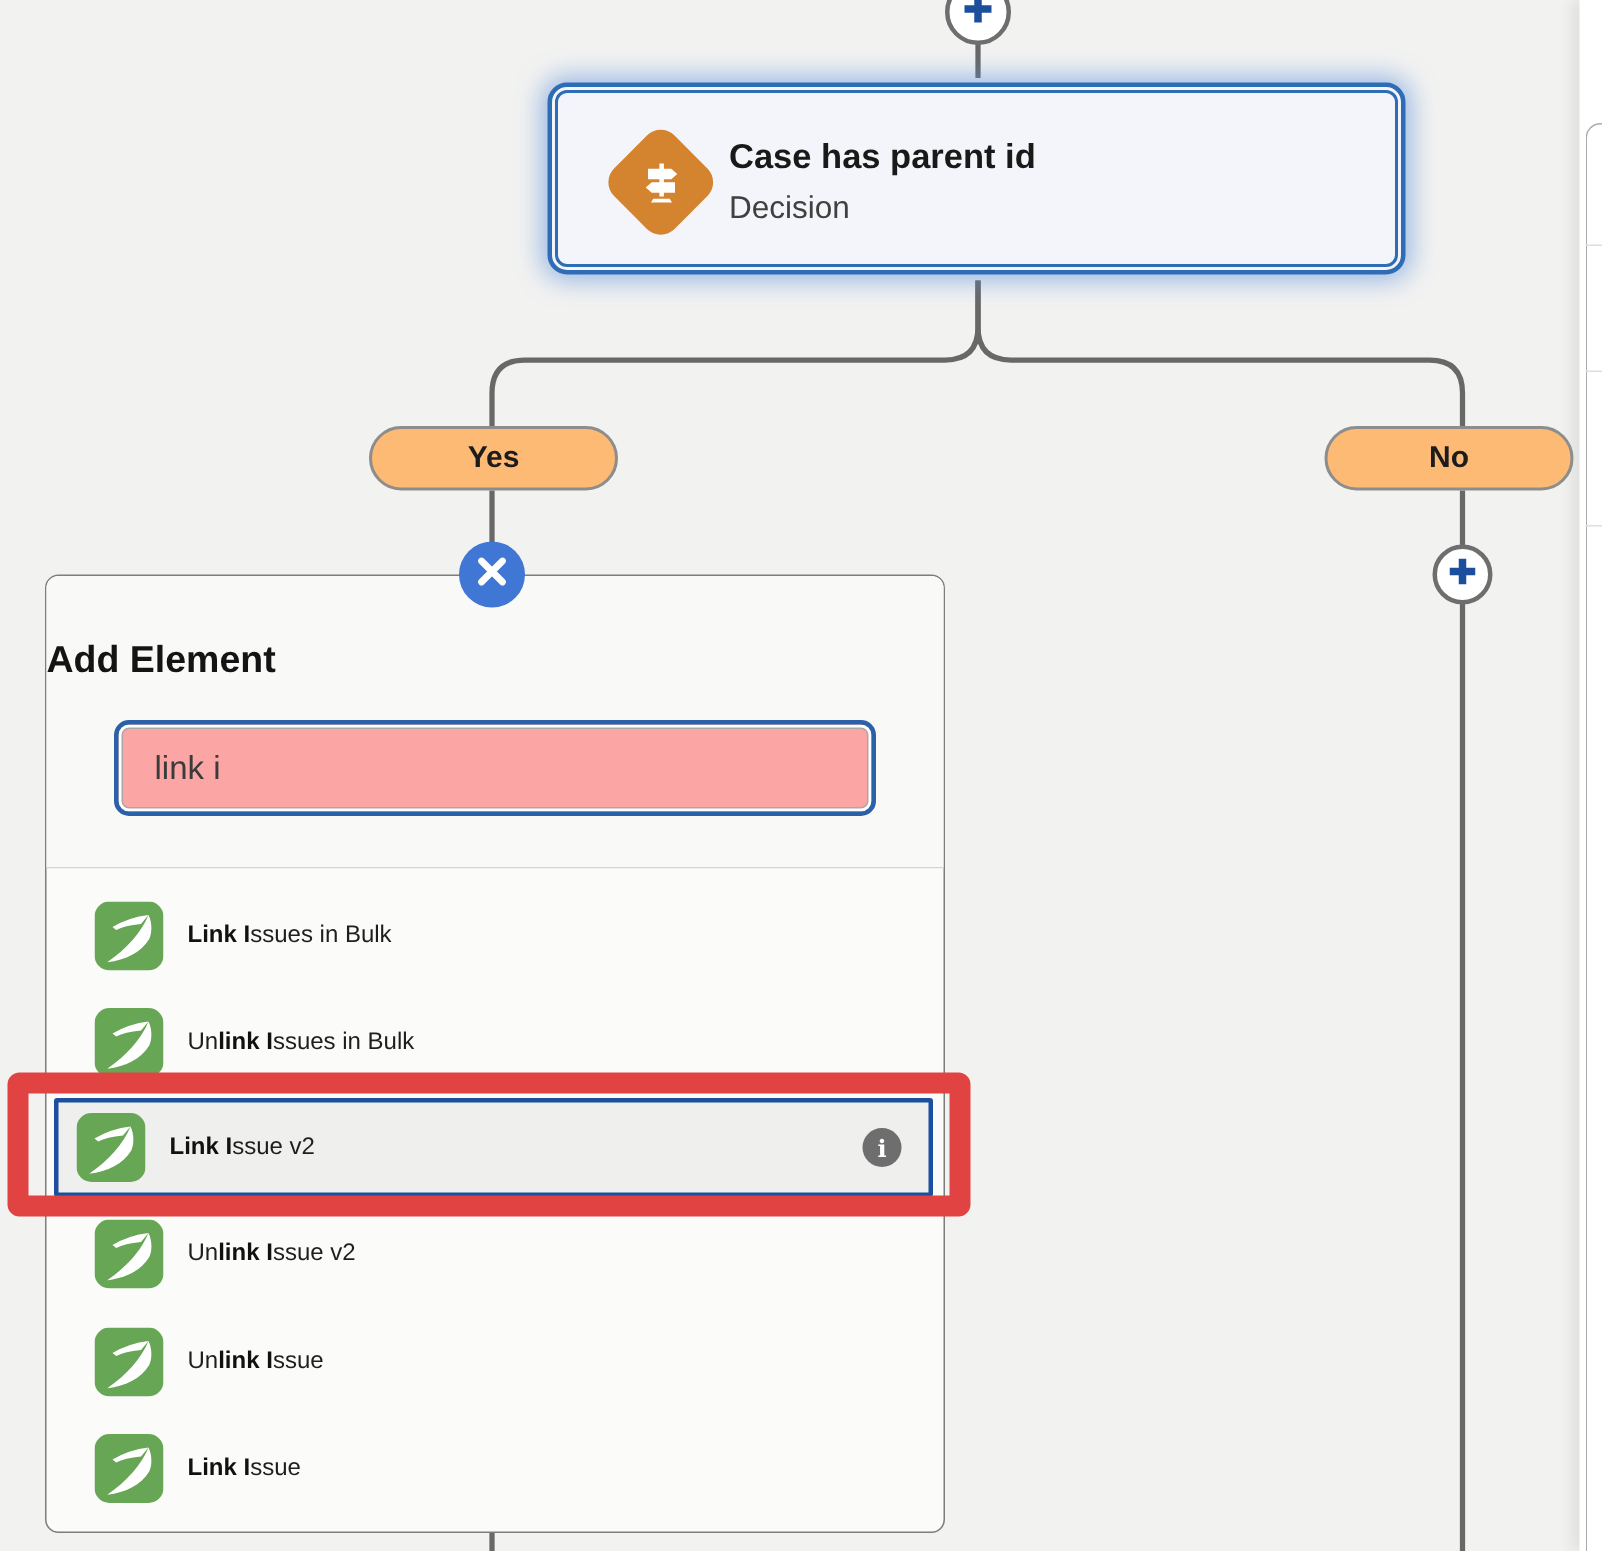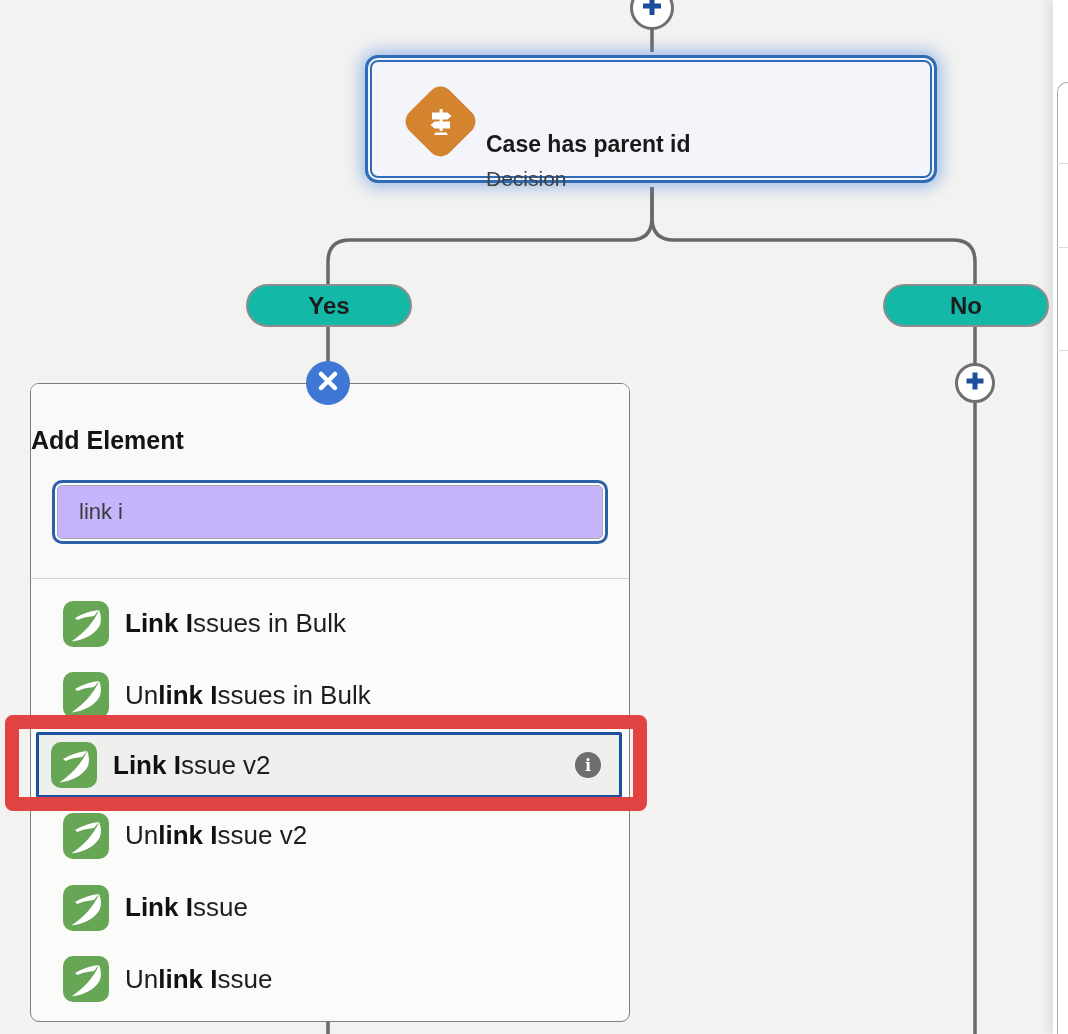--- a/index.html
+++ b/index.html
@@ -30,30 +30,30 @@
   }
   .decision-node::before{
     content:"";position:absolute;inset:2px;border:2px solid #2e6db6;border-radius:8px;
   }
   .decision-icon-wrap{position:absolute;left:33px;top:24px;width:80px;height:80px;}
   .decision-diamond{
     position:absolute;left:11px;top:11px;width:57px;height:57px;
     background:#d4832e;border-radius:13px;transform:rotate(45deg);
   }
   .decision-glyph{position:absolute;left:23px;top:23px;}
-  .decision-text{position:absolute;left:118px;top:30px;margin-top:40px;}
+  .decision-text{position:absolute;left:118px;top:30px;}
   .decision-title{font-size:23px;font-weight:700;color:#191919;line-height:32px;}
   .decision-subtitle{font-size:21px;color:#404040;line-height:32px;margin-top:3px;}
 
   
   .branch-pill{
     position:absolute;width:166px;height:43px;box-sizing:border-box;
-    background:#14b8a6;border:2px solid #8d8d8d;border-radius:22px;
+    background:#fdba74;border:2px solid #8d8d8d;border-radius:22px;
     display:flex;align-items:center;justify-content:center;
-    font-size:24px;font-weight:700;color:#1c1c1c;z-index:4;
+    font-size:20px;font-weight:700;color:#1c1c1c;z-index:4;
   }
 
   
   .right-strip{
     position:absolute;left:1053px;top:0;width:15px;height:1034px;background:#ffffff;
     box-shadow:-6px 0 9px rgba(0,0,0,0.07);z-index:2;
   }
   .right-strip .edge-card{
     position:absolute;left:4px;top:82px;width:11px;height:952px;
     border-left:1.5px solid #ababab;border-top:1.5px solid #ababab;
@@ -66,34 +66,34 @@
     position:absolute;left:30px;top:383px;width:600px;height:639px;box-sizing:border-box;
     background:#fbfbfa;border:1.5px solid #7d7d7d;border-radius:9px;z-index:3;
   }
   .popup-header{
     box-sizing:border-box;height:195px;padding-top:42px;
     border-bottom:1px solid #d4d4d4;background:#f9f9f7;
     border-radius:8px 8px 0 0;
   }
   .popup-title{font-size:25px;font-weight:700;color:#141414;text-align:left;}
   .popup-search{
-    display:block;box-sizing:border-box;margin:25px auto 0 auto;width:556px;height:64px;
-    background:#c4b5fd;border:3px solid #2a61a9;border-radius:10px;
+    display:block;box-sizing:border-box;margin:25px auto 0 auto;width:508px;height:64px;
+    background:#fca5a5;border:3px solid #2a61a9;border-radius:10px;
     box-shadow:inset 0 0 0 2px #ffffff, inset 0 0 0 3px #a8a8a8;
     padding:0 0 0 24px;font-size:22px;color:#3b3b3b;outline:none;
     font-family:"Liberation Sans", sans-serif;
   }
   .el-list{padding-top:9px;}
   .el-row{height:71.6px;display:flex;align-items:center;padding-left:32px;box-sizing:border-box;}
   .el-row.selected{
     height:66px;margin:1px 7px 2px 5px;padding-left:12px;
     border:3px solid #1d4f9f;background:#efefee;border-radius:2px;
   }
   .z-icon{width:46px;height:46px;flex:0 0 46px;margin-right:16px;}
-  .el-label{font-size:26px;color:#1e1e1e;white-space:pre;text-align:right;}
+  .el-label{font-size:16px;color:#1e1e1e;white-space:pre;text-align:right;}
   .el-label b{font-weight:700;color:#111111;}
   .info-badge{
     margin-left:auto;margin-right:18px;width:26px;height:26px;border-radius:50%;
     background:#6e6e6e;color:#ffffff;display:flex;align-items:center;justify-content:center;
     font-size:16px;font-weight:700;font-family:"DejaVu Serif", serif;
   }
 
   
   .red-highlight{
     position:absolute;left:5px;top:715px;width:642px;height:96px;box-sizing:border-box;
@@ -219,28 +219,28 @@
         <span class="el-label"><span>Un</span><b>link</b><span> </span><b>I</b><span>ssue v2</span></span>
       </div>
       <div class="el-row">
         <svg class="z-icon" viewBox="0 0 46 46">
           <rect x="0" y="0" width="46" height="46" rx="10" fill="#67a654"></rect>
           <g fill="#ffffff">
             <path d="M12 17 Q23 10.5 36 9 L31 15 Q20 16 14.5 19 Z"></path>
             <path d="M36 9 C31 21 21.5 31.5 8.5 40.5 C21 39 31 34 36.5 25 C38.5 21 38.5 14 36 9 Z"></path>
           </g>
         </svg>
+        <span class="el-label"><span>Un</span><b>link</b><span> </span><b>I</b><span>ssue</span></span>
+      </div>
+      <div class="el-row">
+        <svg class="z-icon" viewBox="0 0 46 46">
+          <rect x="0" y="0" width="46" height="46" rx="10" fill="#67a654"></rect>
+          <g fill="#ffffff">
+            <path d="M12 17 Q23 10.5 36 9 L31 15 Q20 16 14.5 19 Z"></path>
+            <path d="M36 9 C31 21 21.5 31.5 8.5 40.5 C21 39 31 34 36.5 25 C38.5 21 38.5 14 36 9 Z"></path>
+          </g>
+        </svg>
         <span class="el-label"><b>Link</b><span> </span><b>I</b><span>ssue</span></span>
       </div>
-      <div class="el-row">
-        <svg class="z-icon" viewBox="0 0 46 46">
-          <rect x="0" y="0" width="46" height="46" rx="10" fill="#67a654"></rect>
-          <g fill="#ffffff">
-            <path d="M12 17 Q23 10.5 36 9 L31 15 Q20 16 14.5 19 Z"></path>
-            <path d="M36 9 C31 21 21.5 31.5 8.5 40.5 C21 39 31 34 36.5 25 C38.5 21 38.5 14 36 9 Z"></path>
-          </g>
-        </svg>
-        <span class="el-label"><span>Un</span><b>link</b><span> </span><b>I</b><span>ssue</span></span>
-      </div>
     </div>
 </div>
 
 <div class="red-highlight"></div>
 
 </body></html>

